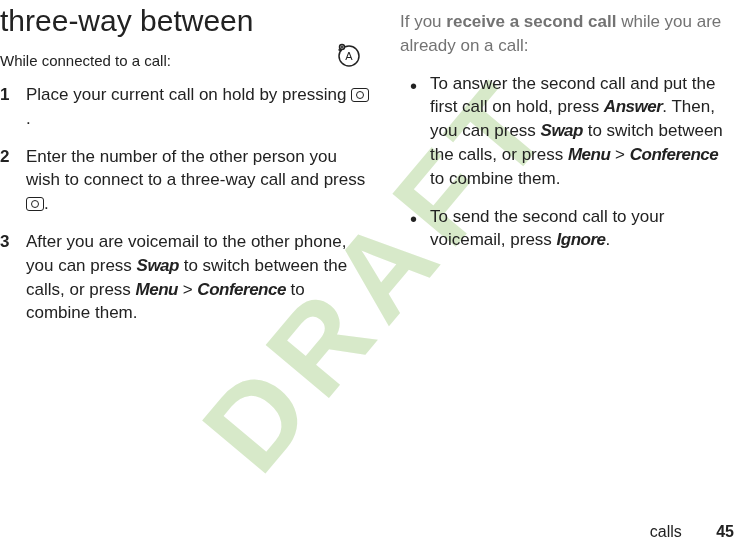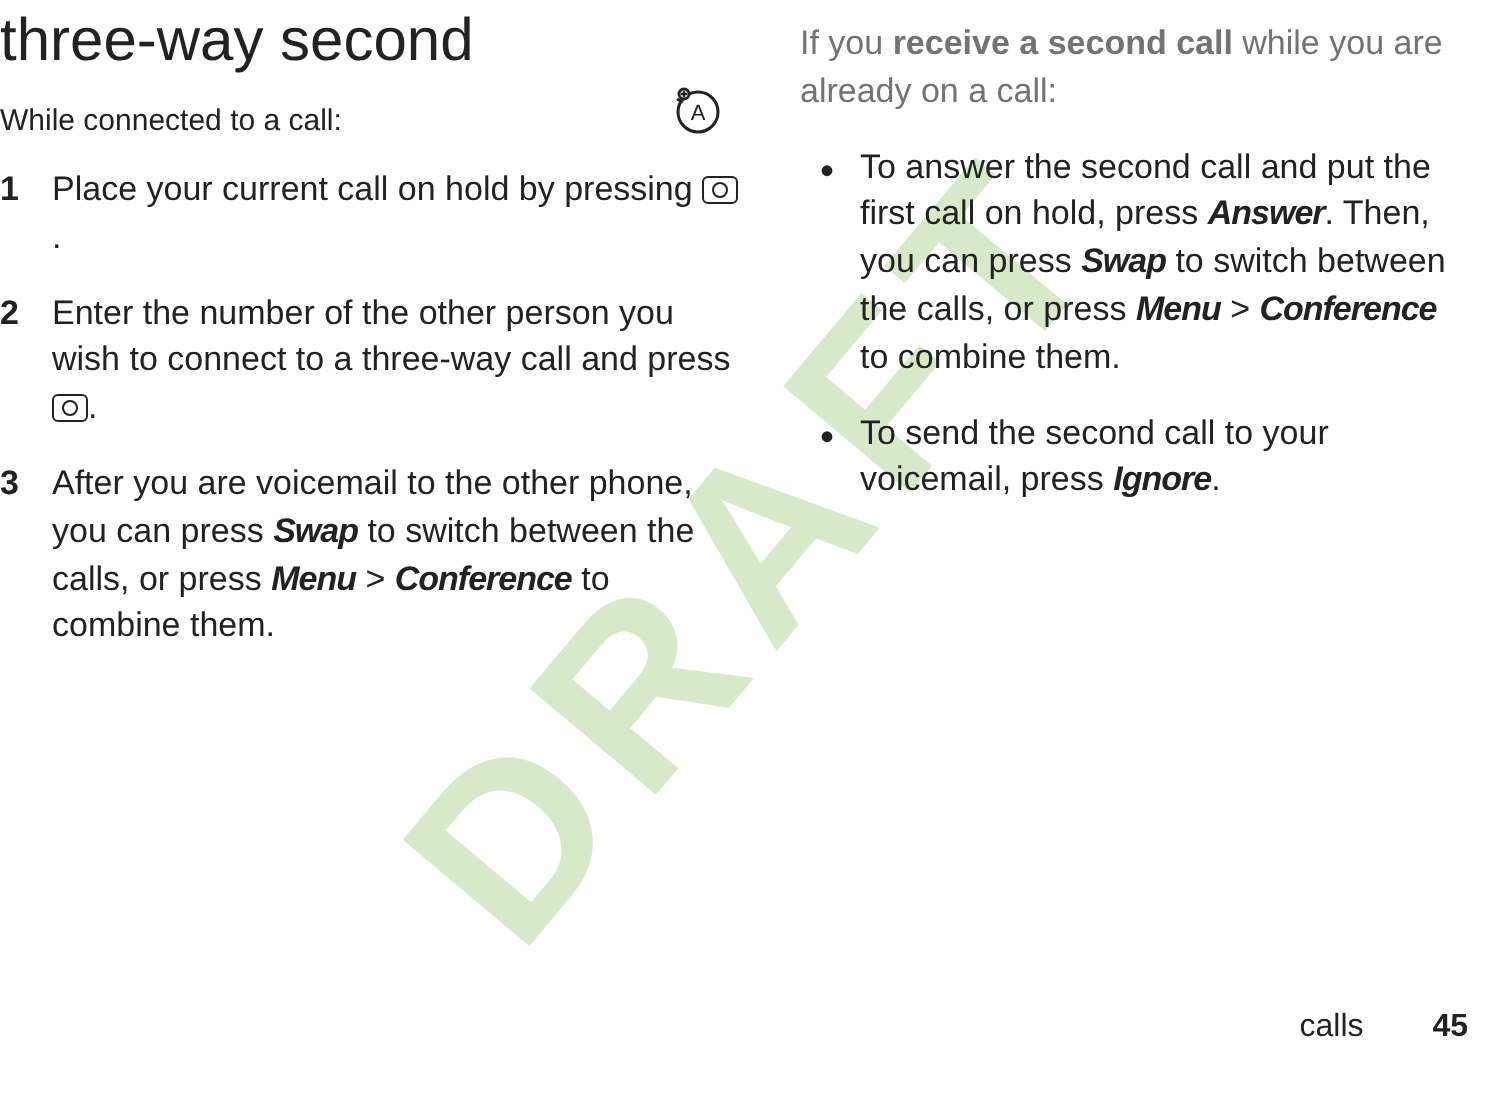--- a/index.html
+++ b/index.html
@@ -107,21 +107,21 @@
     content: "";
     position: absolute;
     left: 50%; top: 50%;
     width: 6px; height: 6px;
     border: 1.5px solid #222;
     border-radius: 50%;
     transform: translate(-50%, -50%);
   }
   .footer {
     position: absolute;
-    bottom: 24px;
+    bottom: 6px;
     right: 22px;
     font-size: 16px;
     color: #222;
     z-index: 1;
   }
   .footer .pg { font-weight: bold; margin-left: 30px; }
   .right-intro { font-size: 17px; line-height: 1.4; margin-bottom: 14px; color:#737373; }
 </style>
 </head>
 <body>
@@ -138,21 +138,21 @@
         <g stroke="#222" stroke-width="1.5">
           <line x1="4" y1="5" x2="6.5" y2="7.5"></line>
           <line x1="6" y1="3" x2="7.5" y2="6"></line>
           <line x1="2.5" y1="7.5" x2="5.5" y2="9"></line>
         </g>
         <circle cx="6" cy="5" r="2.5" fill="#fff" stroke="#222" stroke-width="1.5"></circle>
         <line x1="4.5" y1="5" x2="7.5" y2="5" stroke="#222" stroke-width="1.2"></line>
         <line x1="6" y1="3.5" x2="6" y2="6.5" stroke="#222" stroke-width="1.2"></line>
       </svg>
     </div>
-    <h1>three-way second</h1>
+    <h1>three-way between</h1>
     <p class="intro">While connected to a call:</p>
 
     <ol class="steps">
       <li>
         <span>Place your current call on hold by pressing </span><span class="key-icon"></span><span>.</span>
       </li>
       <li>
         <span>Enter the number of the other person you wish to connect to a three-way call and press </span><span class="key-icon"></span><span>.</span>
       </li>
       <li>

